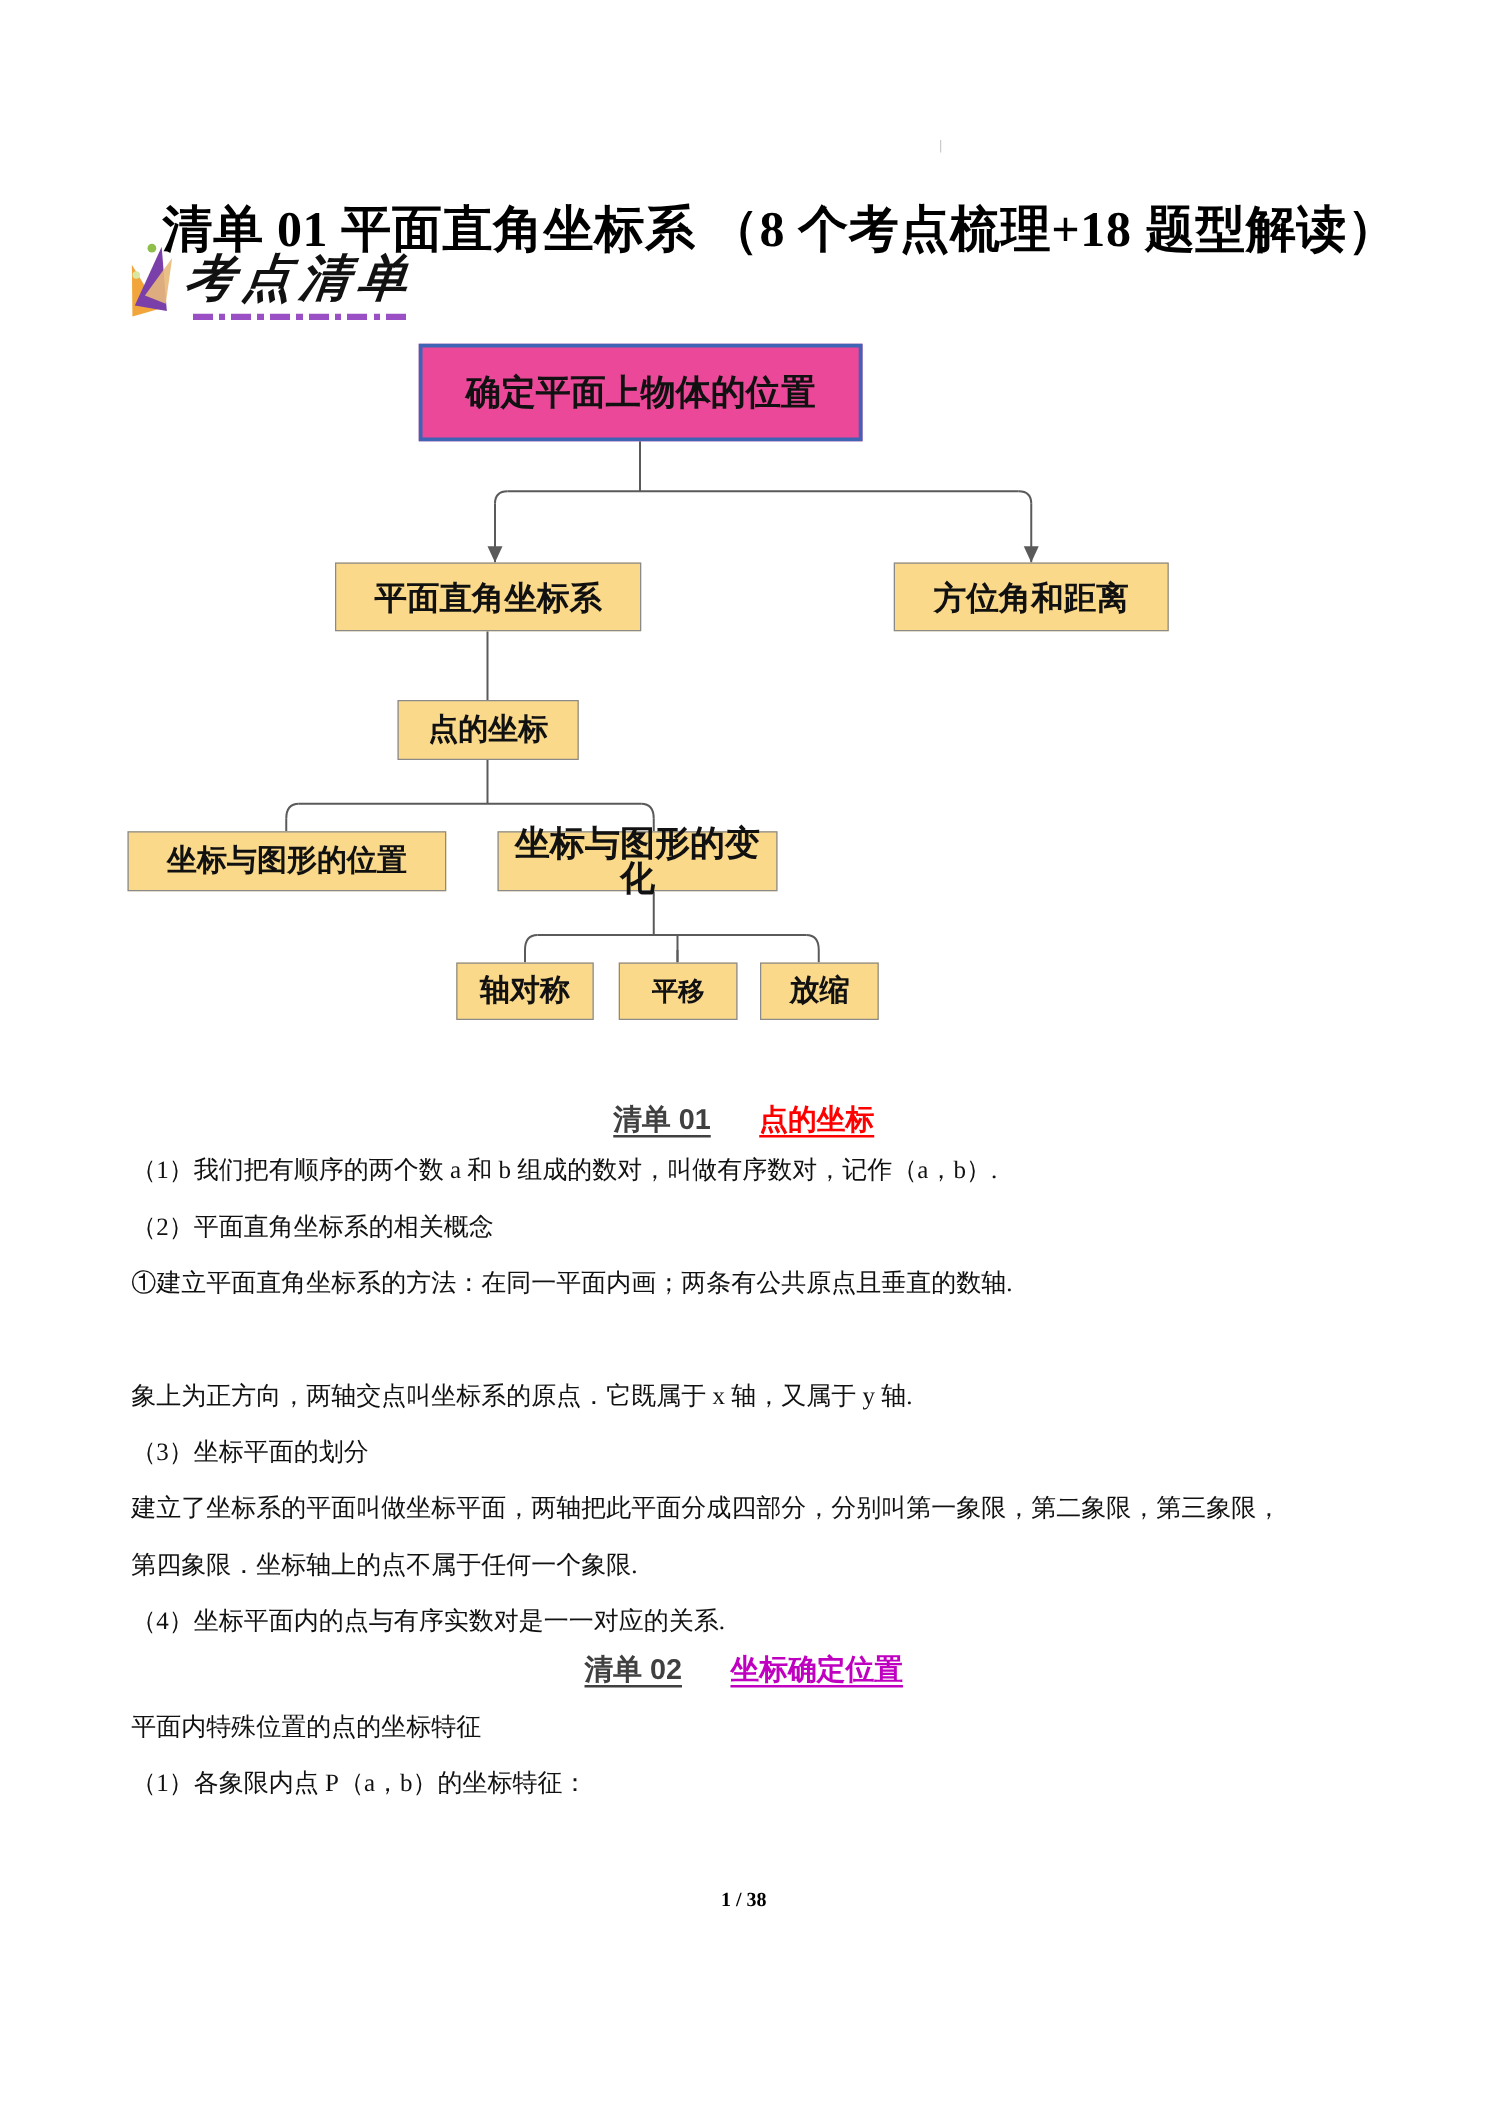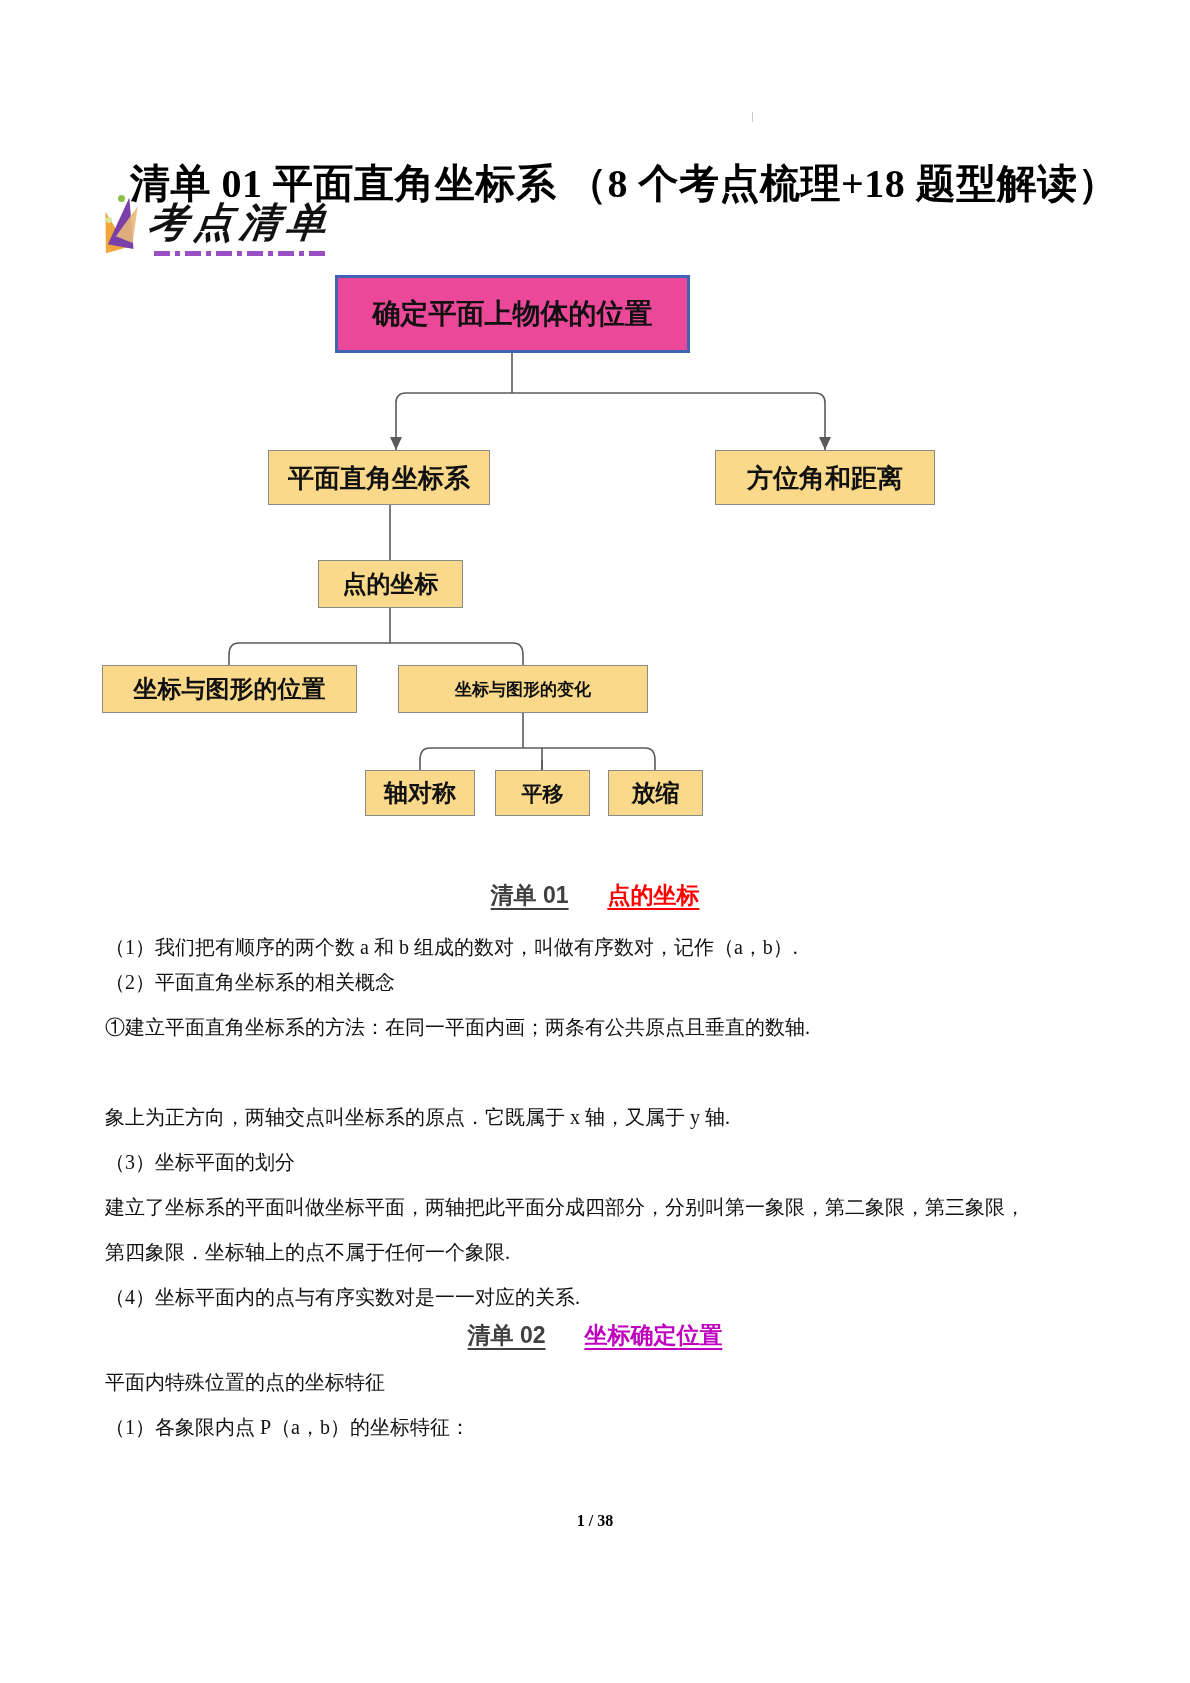--- a/index.html
+++ b/index.html
@@ -143,25 +143,25 @@
     text-align: center;
     line-height: 1;
   }
   .node.root {
     border: 3px solid #3f63b5;
     background: #ec4899;
   }
 
   
   #n-root   { left: 245px; top: 10px;  width: 355px; height: 78px;  font-size: 28px; }
-  #n-pcs    { left: 178px; top: 185px; width: 222px; height: 55px;  font-size: 26px; }
+  #n-pcs    { left: 178px; top: 185px; width: 245px; height: 55px;  font-size: 26px; }
   #n-fwj    { left: 625px; top: 185px; width: 220px; height: 55px;  font-size: 26px; }
   #n-point  { left: 228px; top: 295px; width: 145px; height: 48px;  font-size: 24px; }
   #n-pos    { left: 12px;  top: 400px; width: 255px; height: 48px;  font-size: 24px; }
-  #n-chg    { left: 308px; top: 400px; width: 250px; height: 48px;  font-size: 17px; }
+  #n-chg    { left: 308px; top: 400px; width: 224px; height: 48px;  font-size: 28px; }
   #n-sym    { left: 275px; top: 505px; width: 110px; height: 46px;  font-size: 24px; }
   #n-trans  { left: 405px; top: 505px; width: 95px;  height: 46px;  font-size: 21px; }
   #n-scale  { left: 518px; top: 505px; width: 95px;  height: 46px;  font-size: 24px; }
 
   
   .sec-head {
     position: absolute;
     width: 1010px;
     left: 90px;
     text-align: center;
@@ -288,21 +288,21 @@
     <div class="node" id="n-trans">平移</div>
     <div class="node" id="n-scale">放缩</div>
   </div>
 
   <div class="sec-head" id="sec1">
     <span class="num">清单 01</span>
     <span class="gap"></span>
     <span class="name">点的坐标</span>
   </div>
 
-  <div class="body-line" style="top:922px;margin-top:11px;">（1）我们把有顺序的两个数 a 和 b 组成的数对，叫做有序数对，记作（a，b）.</div>
+  <div class="body-line" style="top:922px;">（1）我们把有顺序的两个数 a 和 b 组成的数对，叫做有序数对，记作（a，b）.</div>
   <div class="body-line" style="top:968px;">（2）平面直角坐标系的相关概念</div>
   <div class="body-line" style="top:1013px;">①建立平面直角坐标系的方法：在同一平面内画；两条有公共原点且垂直的数轴.</div>
   <div class="body-line" style="top:1103px;">象上为正方向，两轴交点叫坐标系的原点．它既属于 x 轴，又属于 y 轴.</div>
   <div class="body-line" style="top:1148px;">（3）坐标平面的划分</div>
   <div class="body-line" style="top:1193px;">建立了坐标系的平面叫做坐标平面，两轴把此平面分成四部分，分别叫第一象限，第二象限，第三象限，</div>
   <div class="body-line" style="top:1238px;">第四象限．坐标轴上的点不属于任何一个象限.</div>
   <div class="body-line" style="top:1283px;">（4）坐标平面内的点与有序实数对是一一对应的关系.</div>
 
   <div class="sec-head" id="sec2">
     <span class="num">清单 02</span>

